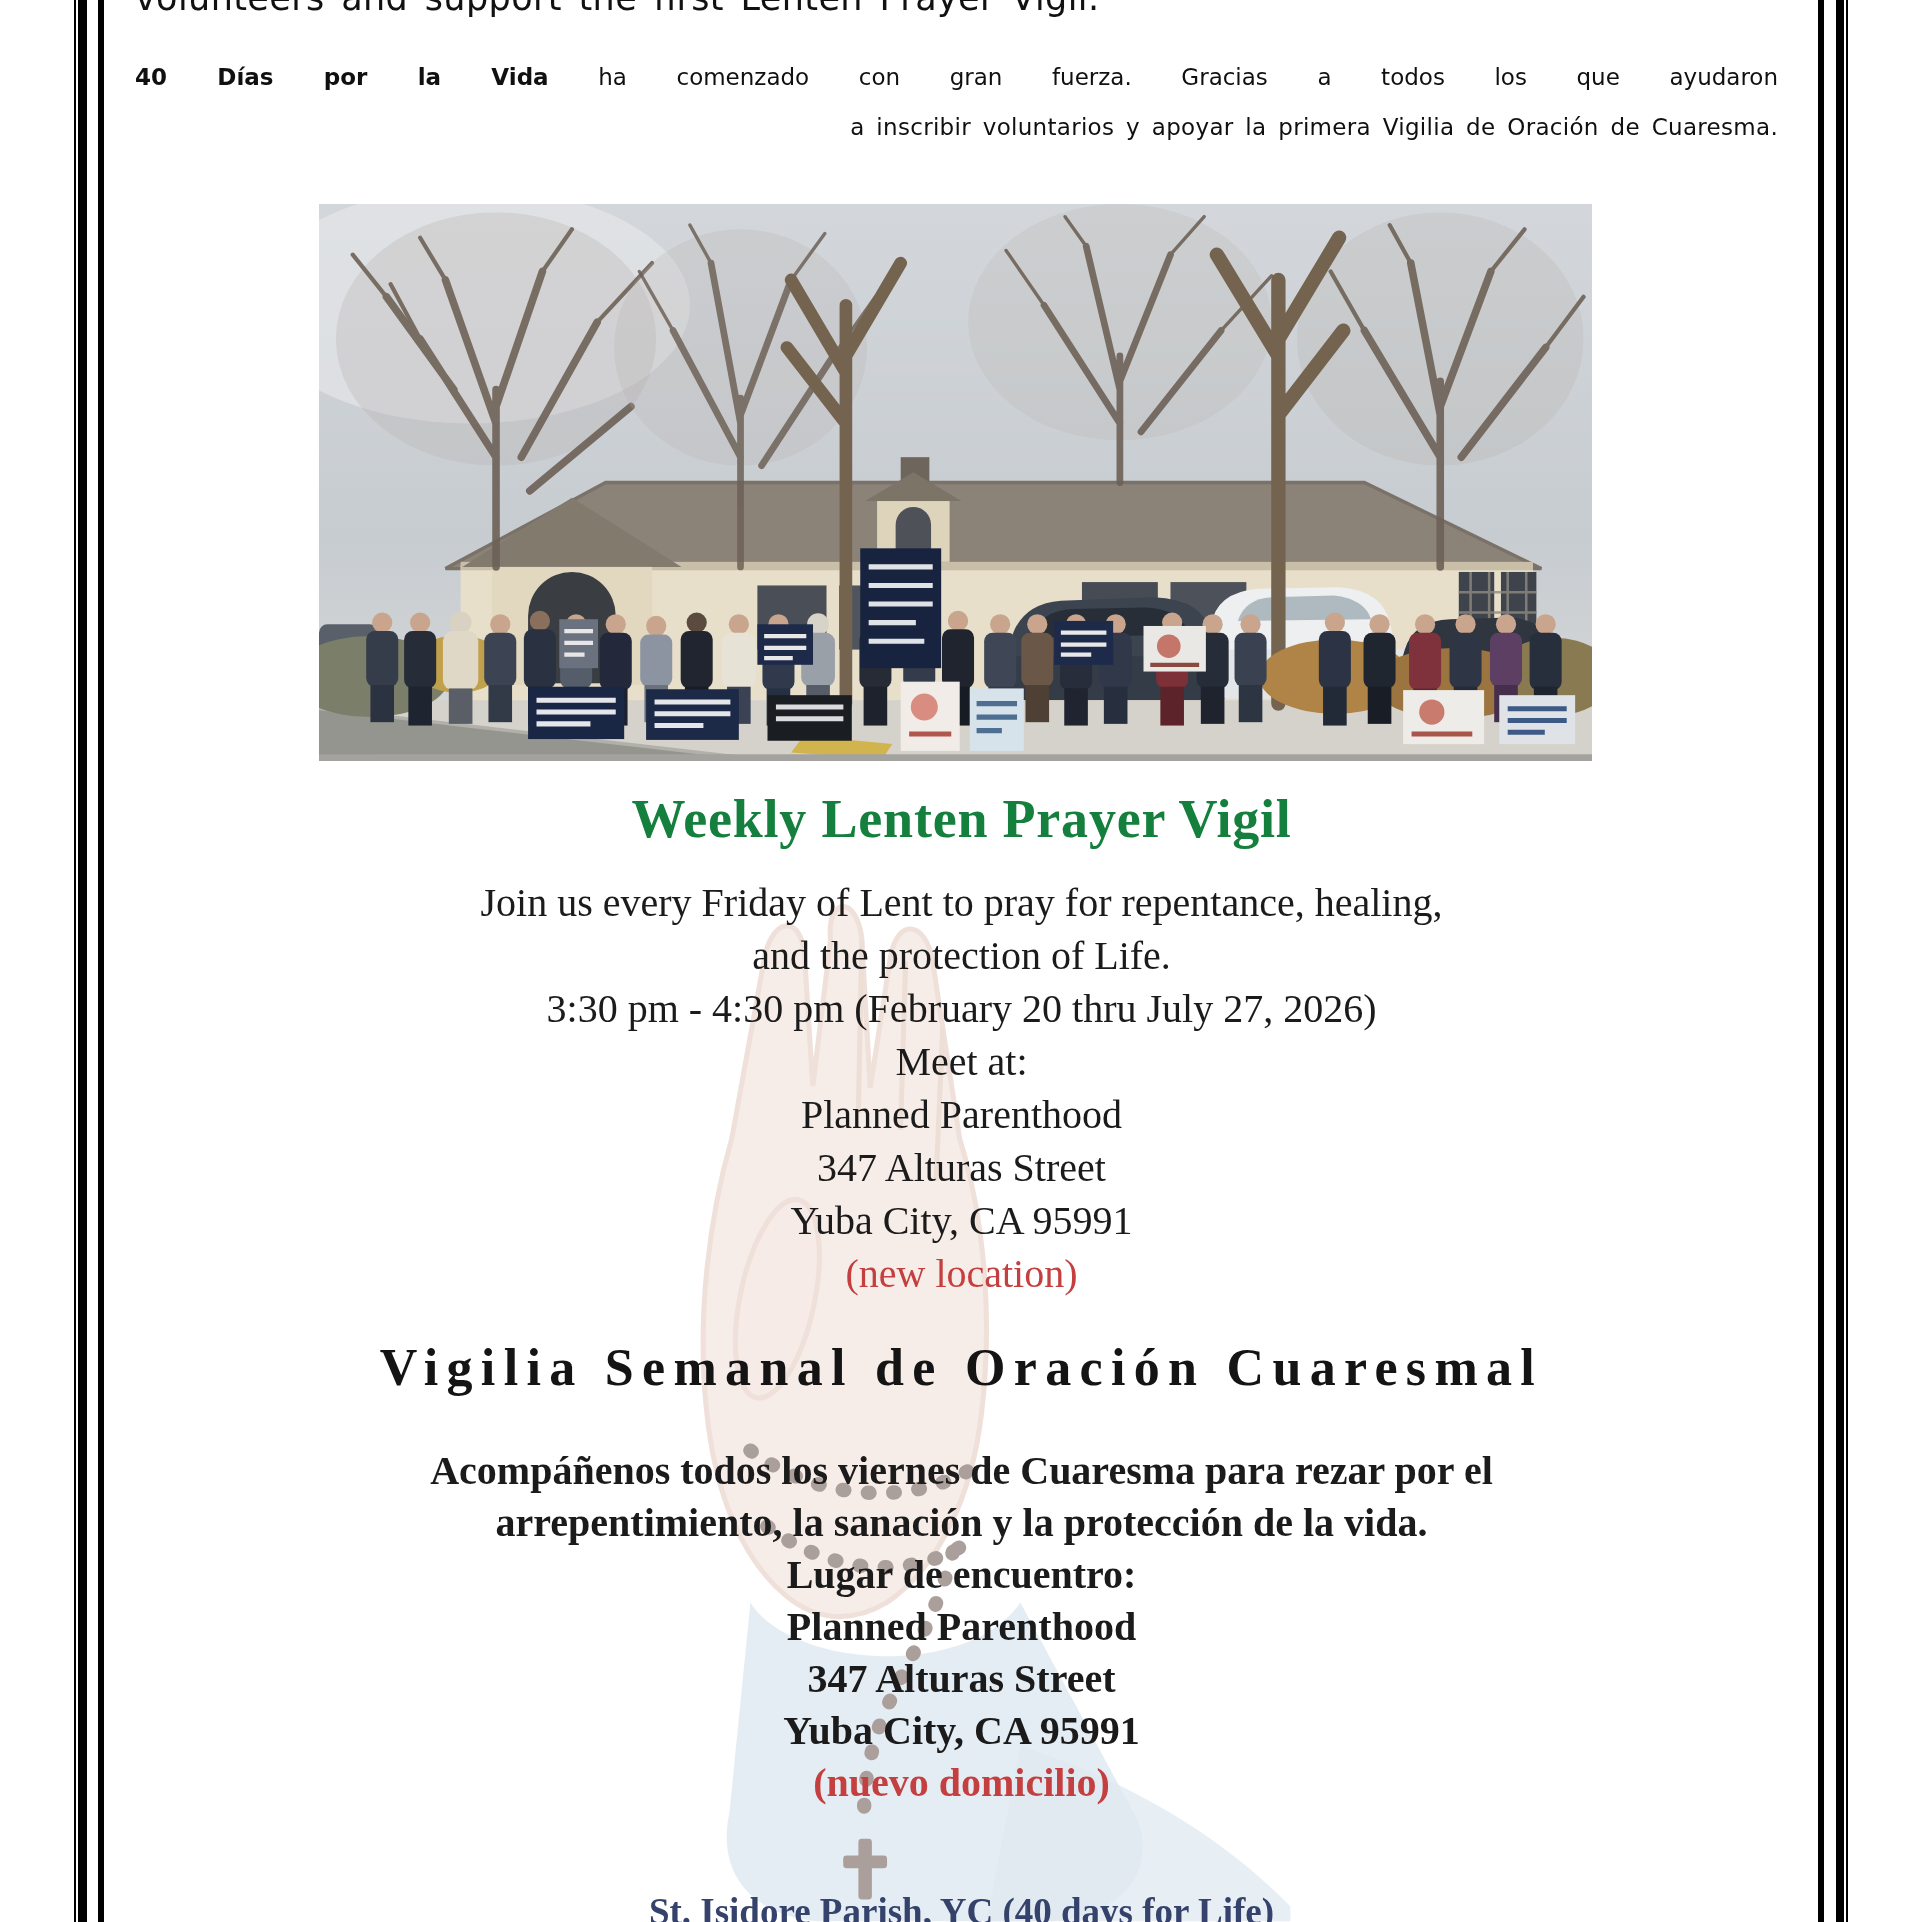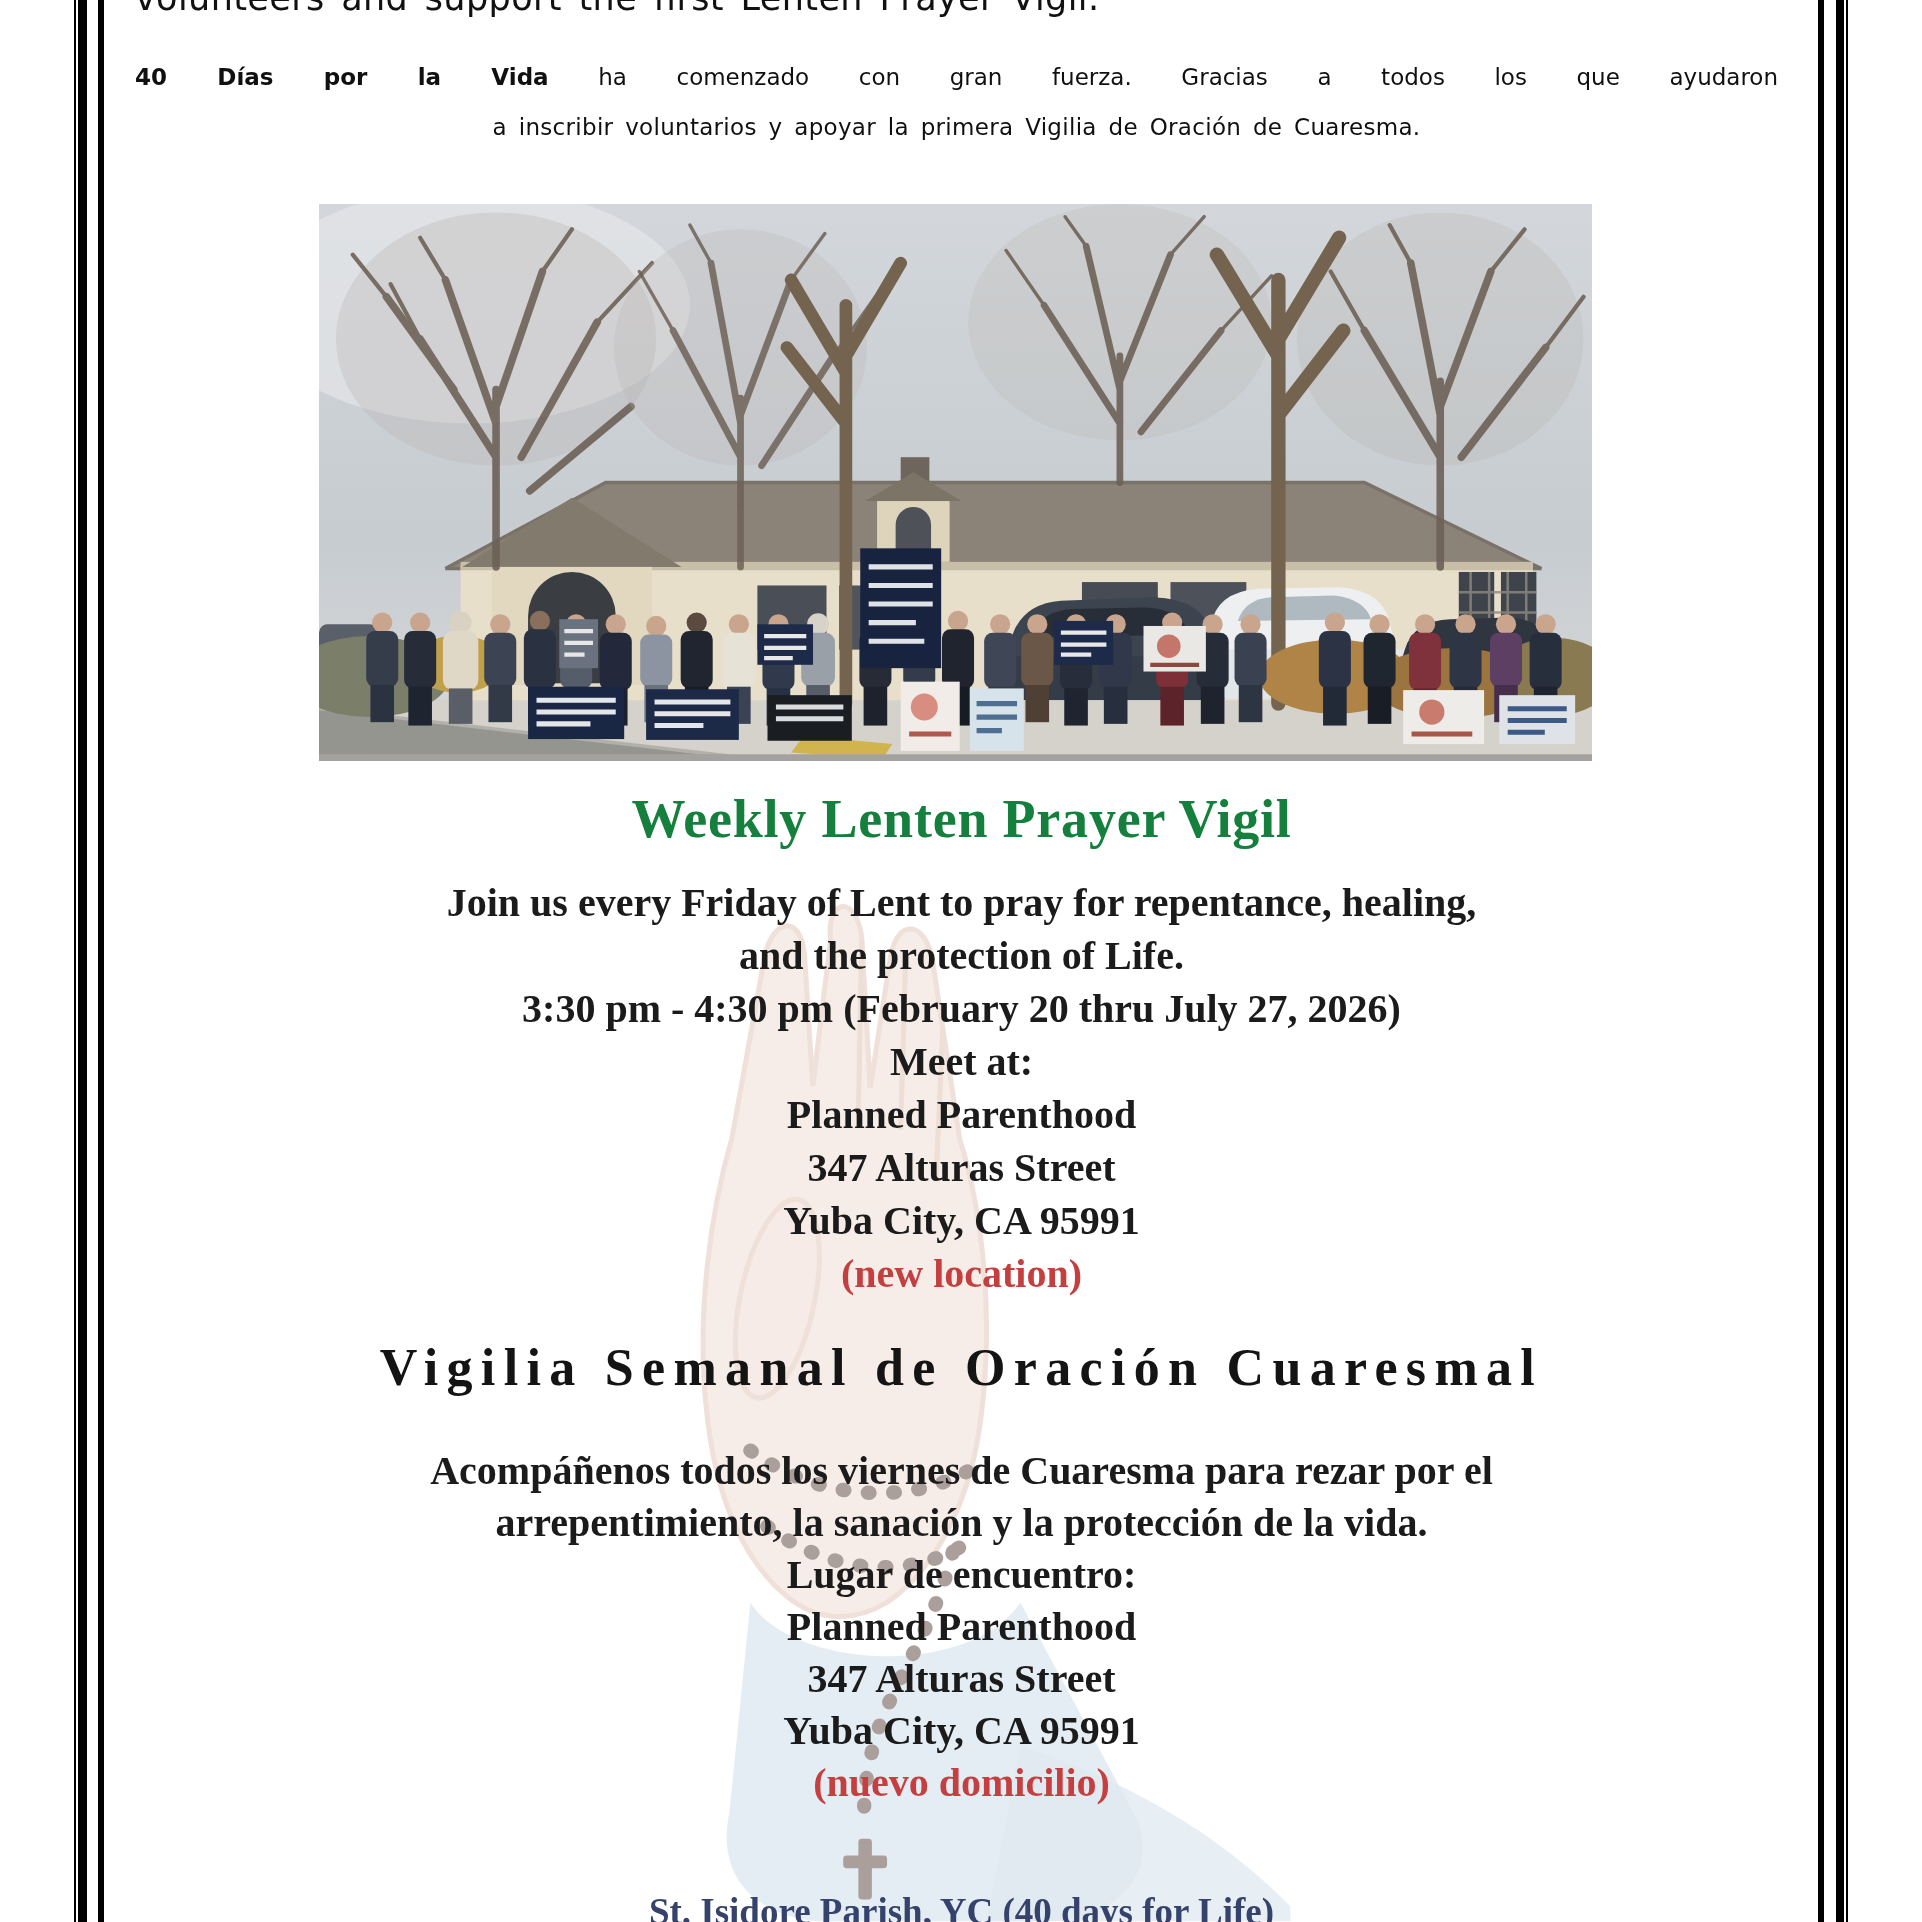--- a/index.html
+++ b/index.html
@@ -19,38 +19,38 @@
   
   .top-strip{position:absolute;left:135px;top:0;width:1644px;height:22px;overflow:hidden;}
   .top-strip .clip-line{
     margin-top:-25px;font-family:"DejaVu Sans", sans-serif;font-size:35px;line-height:47px;
     color:#111;white-space:nowrap;letter-spacing:0.4px;word-spacing:5px;}
 
   
   .intro{position:absolute;left:135px;top:52px;width:1643px;
     font-family:"DejaVu Sans", sans-serif;font-size:23px;line-height:50px;color:#101010;}
   .intro .l1{text-align:justify;text-align-last:justify;}
-  .intro .l2{text-align:center;letter-spacing:0.3px;word-spacing:4.2px;}
+  .intro .l2{text-align:right;letter-spacing:0.3px;word-spacing:4.2px;}
   .intro b{font-weight:bold;}
 
   
   .photo{position:absolute;left:319px;top:204px;width:1273px;height:557px;}
   .photo svg{display:block;width:100%;height:100%;}
 
   
   .watermark{position:absolute;left:396px;top:860px;width:945px;height:1063px;opacity:.5;z-index:0;pointer-events:none;}
   .watermark svg{width:100%;height:100%;display:block;}
 
   
   .sec{position:absolute;left:104px;width:1715px;text-align:center;z-index:2;}
   .sec-en{top:786px;}
   .sec-es{top:1334px;}
   .h-en{font-size:54px;font-weight:bold;letter-spacing:0.8px;line-height:66px;margin-bottom:23.6px;color:#15803d;}
   .h-es{font-size:52px;font-weight:bold;letter-spacing:.16em;line-height:67px;margin-bottom:44px;color:#141414;}
-  .sec-en .line{font-size:40px;font-weight:bold;line-height:53px;color:#1b1b1b;}
+  .sec-en .line{font-size:40px;font-weight:normal;line-height:53px;color:#1b1b1b;}
   .sec-es .line{font-size:40px;font-weight:bold;line-height:52px;color:#1b1b1b;}
   .line.red{color:#c43f3f;}
   .footer-line{position:absolute;left:104px;top:1886px;width:1715px;text-align:center;
     font-size:37px;font-weight:bold;line-height:52px;color:#35426b;z-index:2;}
 </style>
 </head>
 <body>
 
 <div class="rule rule-left"></div>
 <div class="rule rule-right"></div>

